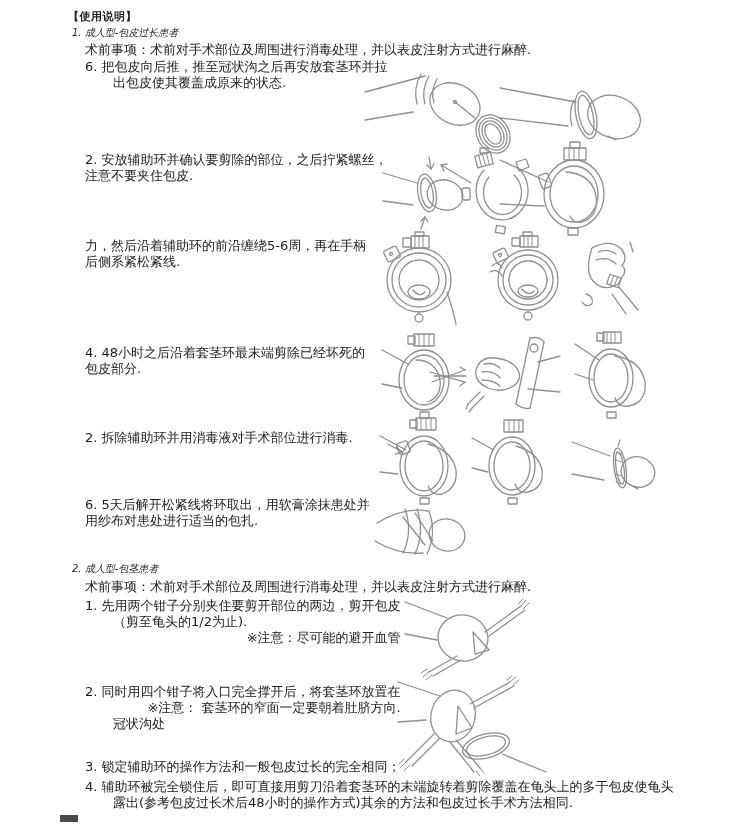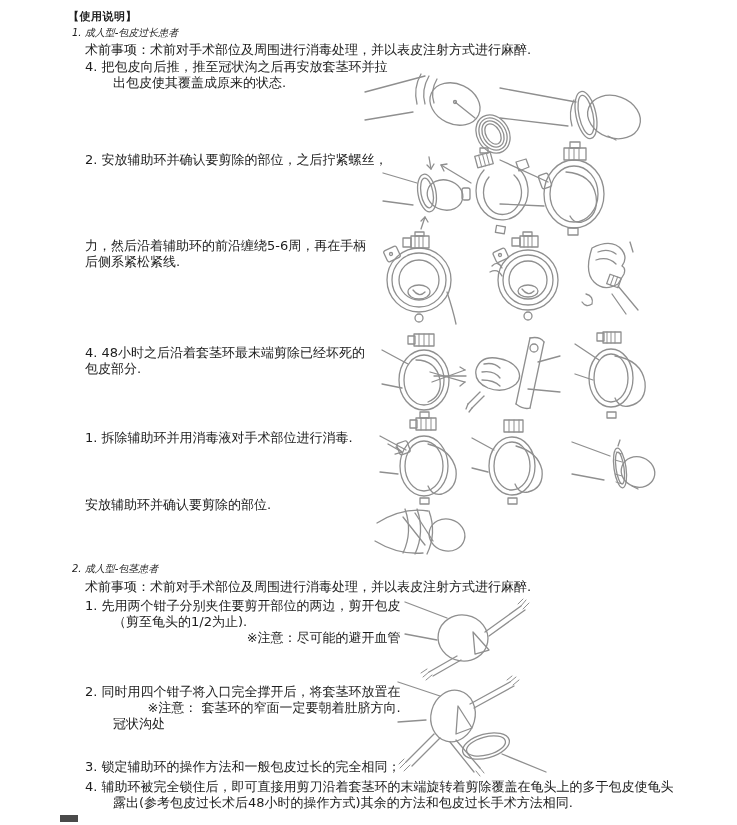--- a/index.html
+++ b/index.html
@@ -22,44 +22,46 @@
 </style>
 </head>
 <body>
 
 <div class="abs title" style="left:68px;top:9px">【使用说明】</div>
 
 <div class="abs heading" style="left:72px;top:26px">1. 成人型-包皮过长患者</div>
 <div class="abs txt" style="left:85px;top:42px">术前事项：术前对手术部位及周围进行消毒处理，并以表皮注射方式进行麻醉.</div>
 
 <div class="abs" style="left:85px;top:59px">
-  <div class="ln">4. 把包皮向后推，推至冠状沟之后再安放套茎环并拉</div>
+  <div class="ln">6. 把包皮向后推，推至冠状沟之后再安放套茎环并拉</div>
   <div class="ln ind">出包皮使其覆盖成原来的状态.</div>
 </div>
 
 <div class="abs" style="left:85px;top:152px">
   <div class="ln">2. 安放辅助环并确认要剪除的部位，之后拧紧螺丝，</div>
+  <div class="ln">注意不要夹住包皮.</div>
 </div>
 
 <div class="abs" style="left:85px;top:238px">
   <div class="ln">力，然后沿着辅助环的前沿缠绕5-6周，再在手柄</div>
   <div class="ln">后侧系紧松紧线.</div>
 </div>
 
 <div class="abs" style="left:85px;top:345px">
   <div class="ln">4. 48小时之后沿着套茎环最末端剪除已经坏死的</div>
   <div class="ln">包皮部分.</div>
 </div>
 
 <div class="abs" style="left:85px;top:430px">
-  <div class="ln">1. 拆除辅助环并用消毒液对手术部位进行消毒.</div>
+  <div class="ln">2. 拆除辅助环并用消毒液对手术部位进行消毒.</div>
 </div>
 
 <div class="abs" style="left:85px;top:497px">
-  <div class="ln">安放辅助环并确认要剪除的部位.</div>
+  <div class="ln">6. 5天后解开松紧线将环取出，用软膏涂抹患处并</div>
+  <div class="ln">用纱布对患处进行适当的包扎.</div>
 </div>
 
 <div class="abs heading" style="left:72px;top:562px">2. 成人型-包茎患者</div>
 <div class="abs txt" style="left:85px;top:579px">术前事项：术前对手术部位及周围进行消毒处理，并以表皮注射方式进行麻醉.</div>
 
 <div class="abs" style="left:85px;top:598px">
   <div class="ln">1. 先用两个钳子分别夹住要剪开部位的两边，剪开包皮</div>
   <div class="ln ind">（剪至龟头的1/2为止).</div>
   <div class="ln ind2">※注意：尽可能的避开血管</div>
 </div>

